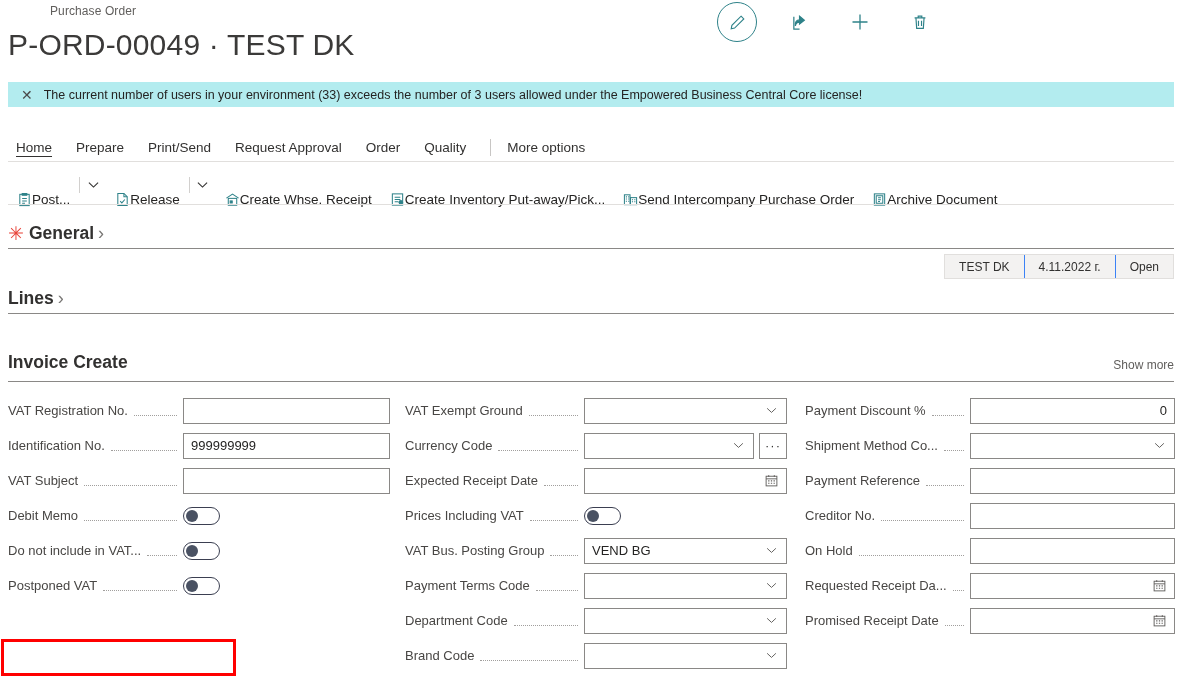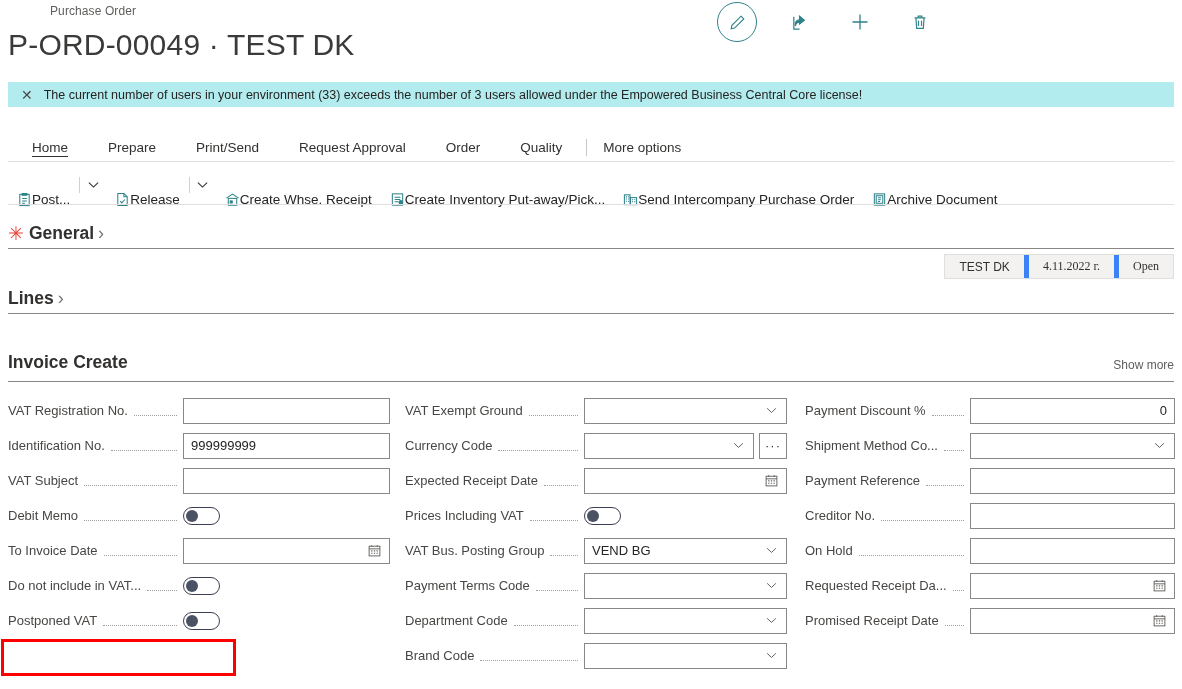--- a/index.html
+++ b/index.html
@@ -53,21 +53,21 @@
     line-height: 1; cursor: pointer; font-weight: 300;
   }
 
   
   .tabs {
     position: absolute; left: 8px; top: 132px;
     width: 1166px; height: 30px;
     display: flex; align-items: center; gap: 0;
     font-size: 13.5px; color: #323130;
   }
-  .tabs .tab { padding: 0 12px; cursor: pointer; white-space: nowrap; margin-left: 16px; }
+  .tabs .tab { padding: 0 12px; cursor: pointer; white-space: nowrap; }
   .tabs .tab:first-child { padding-left: 8px; }
   .tabs .tab.active {
     color: #323130;
     text-decoration: underline;
     text-underline-offset: 4px;
   }
   .tabs .sep {
     width: 1px; height: 17px; background: #c8c6c4; margin: 0 12px;
   }
   .tabs .more { padding: 0 4px; color: #323130; cursor: pointer; }
@@ -120,21 +120,21 @@
   .pills {
     position: absolute; right: 8px; top: 222px;
     display: flex; align-items: stretch; height: 25px;
     border: 1px solid #e1dfdd; background: #f3f2f1;
     font-size: 12px; color: #323130; margin-top: 32px;
   }
   .pill {
     display: flex; align-items: center; justify-content: center;
     padding: 0 14px;
   }
-  .pill + .pill { border-left: 5px solid #3b82f6; font-family: Liberation Serif, serif; }
+  .pill + .pill { border-left: 1px solid #3b82f6; }
 
   
   .idet-title {
     position: absolute; left: 8px; top: 352px;
     font-size: 17.5px; font-weight: 600; color: #323130;
   }
   .showmore {
     position: absolute; right: 8px; top: 358px;
     font-size: 12px; color: #605e5c; cursor: pointer;
   }
@@ -415,265 +415,249 @@
       <span class="flabel">Debit Memo</span>
       <span class="dots"></span>
       <span class="ctrl-wrap" style="width:207px;">
         <span class="toggle">
             <span class="knob"></span>
           </span>
       </span>
     </div>
 
 
-    <div class="field">
-      <span class="flabel">To Invoice Date</span>
+
+    <div class="field">
+      <span class="flabel">Do not include in VAT...</span>
+      <span class="dots"></span>
+      <span class="ctrl-wrap" style="width:207px;">
+        <span class="toggle">
+            <span class="knob"></span>
+          </span>
+      </span>
+    </div>
+
+    <div class="field">
+      <span class="flabel">Postponed VAT</span>
+      <span class="dots"></span>
+      <span class="ctrl-wrap" style="width:207px;">
+        <span class="toggle">
+            <span class="knob"></span>
+          </span>
+      </span>
+    </div>
+  </div>
+
+  <div class="col col-b">
+
+    <div class="field">
+      <span class="flabel">VAT Exempt Ground</span>
+      <span class="dots"></span>
+      <span class="ctrl-wrap">
+        <span class="input">
+          <span class="val"></span>
+          <span class="adorn">
+            <svg width="11" height="7" viewBox="0 0 12 8" fill="none" stroke="#605e5c" stroke-width="1.1">
+                <path d="M1 1.5L6 6.2l5-4.7"></path>
+              </svg>
+          </span>
+        </span>
+      </span>
+    </div>
+
+    <div class="field">
+      <span class="flabel">Currency Code</span>
+      <span class="dots"></span>
+      <span class="ctrl-wrap">
+        <span class="input with-ellipsis">
+          <span class="val"></span>
+          <span class="adorn">
+            <svg width="11" height="7" viewBox="0 0 12 8" fill="none" stroke="#605e5c" stroke-width="1.1">
+                <path d="M1 1.5L6 6.2l5-4.7"></path>
+              </svg>
+          </span>
+        </span>
+        <span class="ellipsis-btn">···</span>
+      </span>
+    </div>
+
+    <div class="field">
+      <span class="flabel">Expected Receipt Date</span>
       <span class="dots"></span>
       <span class="ctrl-wrap">
         <span class="input">
           <span class="val"></span>
           <span class="adorn">
             <svg width="13" height="13" viewBox="0 0 14 14" fill="none" stroke="#605e5c" stroke-width="1">
               <rect x="1.2" y="2.4" width="11.6" height="10.4"></rect>
               <path d="M1.2 5.2h11.6M4 1.2v2M10 1.2v2"></path>
               <path d="M3.4 7.4h1.4M6.3 7.4h1.4M9.2 7.4h1.4M3.4 10h1.4M6.3 10h1.4M9.2 10h1.4" stroke-width="1.1"></path>
             </svg>
           </span>
         </span>
       </span>
     </div>
 
     <div class="field">
-      <span class="flabel">Do not include in VAT...</span>
-      <span class="dots"></span>
-      <span class="ctrl-wrap" style="width:207px;">
+      <span class="flabel">Prices Including VAT</span>
+      <span class="dots"></span>
+      <span class="ctrl-wrap" style="width:203px;">
         <span class="toggle">
             <span class="knob"></span>
           </span>
       </span>
     </div>
 
     <div class="field">
-      <span class="flabel">Postponed VAT</span>
-      <span class="dots"></span>
-      <span class="ctrl-wrap" style="width:207px;">
-        <span class="toggle">
-            <span class="knob"></span>
-          </span>
-      </span>
-    </div>
-  </div>
-
-  <div class="col col-b">
-
-    <div class="field">
-      <span class="flabel">VAT Exempt Ground</span>
-      <span class="dots"></span>
-      <span class="ctrl-wrap">
-        <span class="input">
-          <span class="val"></span>
+      <span class="flabel">VAT Bus. Posting Group</span>
+      <span class="dots"></span>
+      <span class="ctrl-wrap">
+        <span class="input">
+          <span class="val">VEND BG</span>
           <span class="adorn">
             <svg width="11" height="7" viewBox="0 0 12 8" fill="none" stroke="#605e5c" stroke-width="1.1">
                 <path d="M1 1.5L6 6.2l5-4.7"></path>
               </svg>
           </span>
         </span>
       </span>
     </div>
 
     <div class="field">
-      <span class="flabel">Currency Code</span>
-      <span class="dots"></span>
-      <span class="ctrl-wrap">
-        <span class="input with-ellipsis">
+      <span class="flabel">Payment Terms Code</span>
+      <span class="dots"></span>
+      <span class="ctrl-wrap">
+        <span class="input">
           <span class="val"></span>
           <span class="adorn">
             <svg width="11" height="7" viewBox="0 0 12 8" fill="none" stroke="#605e5c" stroke-width="1.1">
                 <path d="M1 1.5L6 6.2l5-4.7"></path>
               </svg>
           </span>
         </span>
-        <span class="ellipsis-btn">···</span>
-      </span>
-    </div>
-
-    <div class="field">
-      <span class="flabel">Expected Receipt Date</span>
+      </span>
+    </div>
+
+    <div class="field">
+      <span class="flabel">Department Code</span>
+      <span class="dots"></span>
+      <span class="ctrl-wrap">
+        <span class="input">
+          <span class="val"></span>
+          <span class="adorn">
+            <svg width="11" height="7" viewBox="0 0 12 8" fill="none" stroke="#605e5c" stroke-width="1.1">
+                <path d="M1 1.5L6 6.2l5-4.7"></path>
+              </svg>
+          </span>
+        </span>
+      </span>
+    </div>
+
+    <div class="field">
+      <span class="flabel">Brand Code</span>
+      <span class="dots"></span>
+      <span class="ctrl-wrap">
+        <span class="input">
+          <span class="val"></span>
+          <span class="adorn">
+            <svg width="11" height="7" viewBox="0 0 12 8" fill="none" stroke="#605e5c" stroke-width="1.1">
+                <path d="M1 1.5L6 6.2l5-4.7"></path>
+              </svg>
+          </span>
+        </span>
+      </span>
+    </div>
+  </div>
+
+  <div class="col col-c">
+
+    <div class="field">
+      <span class="flabel">Payment Discount %</span>
+      <span class="dots"></span>
+      <span class="ctrl-wrap">
+        <span class="input">
+          <span class="val right">0</span>
+        </span>
+      </span>
+    </div>
+
+    <div class="field">
+      <span class="flabel">Shipment Method Co...</span>
+      <span class="dots"></span>
+      <span class="ctrl-wrap">
+        <span class="input">
+          <span class="val"></span>
+          <span class="adorn">
+            <svg width="11" height="7" viewBox="0 0 12 8" fill="none" stroke="#605e5c" stroke-width="1.1">
+                <path d="M1 1.5L6 6.2l5-4.7"></path>
+              </svg>
+          </span>
+        </span>
+      </span>
+    </div>
+
+    <div class="field">
+      <span class="flabel">Payment Reference</span>
+      <span class="dots"></span>
+      <span class="ctrl-wrap">
+        <span class="input">
+          <span class="val"></span>
+        </span>
+      </span>
+    </div>
+
+    <div class="field">
+      <span class="flabel">Creditor No.</span>
+      <span class="dots"></span>
+      <span class="ctrl-wrap">
+        <span class="input">
+          <span class="val"></span>
+        </span>
+      </span>
+    </div>
+
+    <div class="field">
+      <span class="flabel">On Hold</span>
+      <span class="dots"></span>
+      <span class="ctrl-wrap">
+        <span class="input">
+          <span class="val"></span>
+        </span>
+      </span>
+    </div>
+
+    <div class="field">
+      <span class="flabel">Requested Receipt Da...</span>
       <span class="dots"></span>
       <span class="ctrl-wrap">
         <span class="input">
           <span class="val"></span>
           <span class="adorn">
             <svg width="13" height="13" viewBox="0 0 14 14" fill="none" stroke="#605e5c" stroke-width="1">
               <rect x="1.2" y="2.4" width="11.6" height="10.4"></rect>
               <path d="M1.2 5.2h11.6M4 1.2v2M10 1.2v2"></path>
               <path d="M3.4 7.4h1.4M6.3 7.4h1.4M9.2 7.4h1.4M3.4 10h1.4M6.3 10h1.4M9.2 10h1.4" stroke-width="1.1"></path>
             </svg>
           </span>
         </span>
       </span>
     </div>
 
     <div class="field">
-      <span class="flabel">Prices Including VAT</span>
-      <span class="dots"></span>
-      <span class="ctrl-wrap" style="width:203px;">
-        <span class="toggle">
-            <span class="knob"></span>
-          </span>
-      </span>
-    </div>
-
-    <div class="field">
-      <span class="flabel">VAT Bus. Posting Group</span>
-      <span class="dots"></span>
-      <span class="ctrl-wrap">
-        <span class="input">
-          <span class="val">VEND BG</span>
-          <span class="adorn">
-            <svg width="11" height="7" viewBox="0 0 12 8" fill="none" stroke="#605e5c" stroke-width="1.1">
-                <path d="M1 1.5L6 6.2l5-4.7"></path>
-              </svg>
-          </span>
-        </span>
-      </span>
-    </div>
-
-    <div class="field">
-      <span class="flabel">Payment Terms Code</span>
-      <span class="dots"></span>
-      <span class="ctrl-wrap">
-        <span class="input">
-          <span class="val"></span>
-          <span class="adorn">
-            <svg width="11" height="7" viewBox="0 0 12 8" fill="none" stroke="#605e5c" stroke-width="1.1">
-                <path d="M1 1.5L6 6.2l5-4.7"></path>
-              </svg>
-          </span>
-        </span>
-      </span>
-    </div>
-
-    <div class="field">
-      <span class="flabel">Department Code</span>
-      <span class="dots"></span>
-      <span class="ctrl-wrap">
-        <span class="input">
-          <span class="val"></span>
-          <span class="adorn">
-            <svg width="11" height="7" viewBox="0 0 12 8" fill="none" stroke="#605e5c" stroke-width="1.1">
-                <path d="M1 1.5L6 6.2l5-4.7"></path>
-              </svg>
-          </span>
-        </span>
-      </span>
-    </div>
-
-    <div class="field">
-      <span class="flabel">Brand Code</span>
-      <span class="dots"></span>
-      <span class="ctrl-wrap">
-        <span class="input">
-          <span class="val"></span>
-          <span class="adorn">
-            <svg width="11" height="7" viewBox="0 0 12 8" fill="none" stroke="#605e5c" stroke-width="1.1">
-                <path d="M1 1.5L6 6.2l5-4.7"></path>
-              </svg>
-          </span>
-        </span>
-      </span>
-    </div>
-  </div>
-
-  <div class="col col-c">
-
-    <div class="field">
-      <span class="flabel">Payment Discount %</span>
-      <span class="dots"></span>
-      <span class="ctrl-wrap">
-        <span class="input">
-          <span class="val right">0</span>
-        </span>
-      </span>
-    </div>
-
-    <div class="field">
-      <span class="flabel">Shipment Method Co...</span>
-      <span class="dots"></span>
-      <span class="ctrl-wrap">
-        <span class="input">
-          <span class="val"></span>
-          <span class="adorn">
-            <svg width="11" height="7" viewBox="0 0 12 8" fill="none" stroke="#605e5c" stroke-width="1.1">
-                <path d="M1 1.5L6 6.2l5-4.7"></path>
-              </svg>
-          </span>
-        </span>
-      </span>
-    </div>
-
-    <div class="field">
-      <span class="flabel">Payment Reference</span>
-      <span class="dots"></span>
-      <span class="ctrl-wrap">
-        <span class="input">
-          <span class="val"></span>
-        </span>
-      </span>
-    </div>
-
-    <div class="field">
-      <span class="flabel">Creditor No.</span>
-      <span class="dots"></span>
-      <span class="ctrl-wrap">
-        <span class="input">
-          <span class="val"></span>
-        </span>
-      </span>
-    </div>
-
-    <div class="field">
-      <span class="flabel">On Hold</span>
-      <span class="dots"></span>
-      <span class="ctrl-wrap">
-        <span class="input">
-          <span class="val"></span>
-        </span>
-      </span>
-    </div>
-
-    <div class="field">
-      <span class="flabel">Requested Receipt Da...</span>
+      <span class="flabel">Promised Receipt Date</span>
       <span class="dots"></span>
       <span class="ctrl-wrap">
         <span class="input">
           <span class="val"></span>
           <span class="adorn">
             <svg width="13" height="13" viewBox="0 0 14 14" fill="none" stroke="#605e5c" stroke-width="1">
               <rect x="1.2" y="2.4" width="11.6" height="10.4"></rect>
               <path d="M1.2 5.2h11.6M4 1.2v2M10 1.2v2"></path>
               <path d="M3.4 7.4h1.4M6.3 7.4h1.4M9.2 7.4h1.4M3.4 10h1.4M6.3 10h1.4M9.2 10h1.4" stroke-width="1.1"></path>
             </svg>
           </span>
         </span>
       </span>
     </div>
-
-    <div class="field">
-      <span class="flabel">Promised Receipt Date</span>
-      <span class="dots"></span>
-      <span class="ctrl-wrap">
-        <span class="input">
-          <span class="val"></span>
-          <span class="adorn">
-            <svg width="13" height="13" viewBox="0 0 14 14" fill="none" stroke="#605e5c" stroke-width="1">
-              <rect x="1.2" y="2.4" width="11.6" height="10.4"></rect>
-              <path d="M1.2 5.2h11.6M4 1.2v2M10 1.2v2"></path>
-              <path d="M3.4 7.4h1.4M6.3 7.4h1.4M9.2 7.4h1.4M3.4 10h1.4M6.3 10h1.4M9.2 10h1.4" stroke-width="1.1"></path>
-            </svg>
-          </span>
-        </span>
-      </span>
-    </div>
   </div>
 </div>
 
 <div class="highlight"></div>
 
 </body></html>

